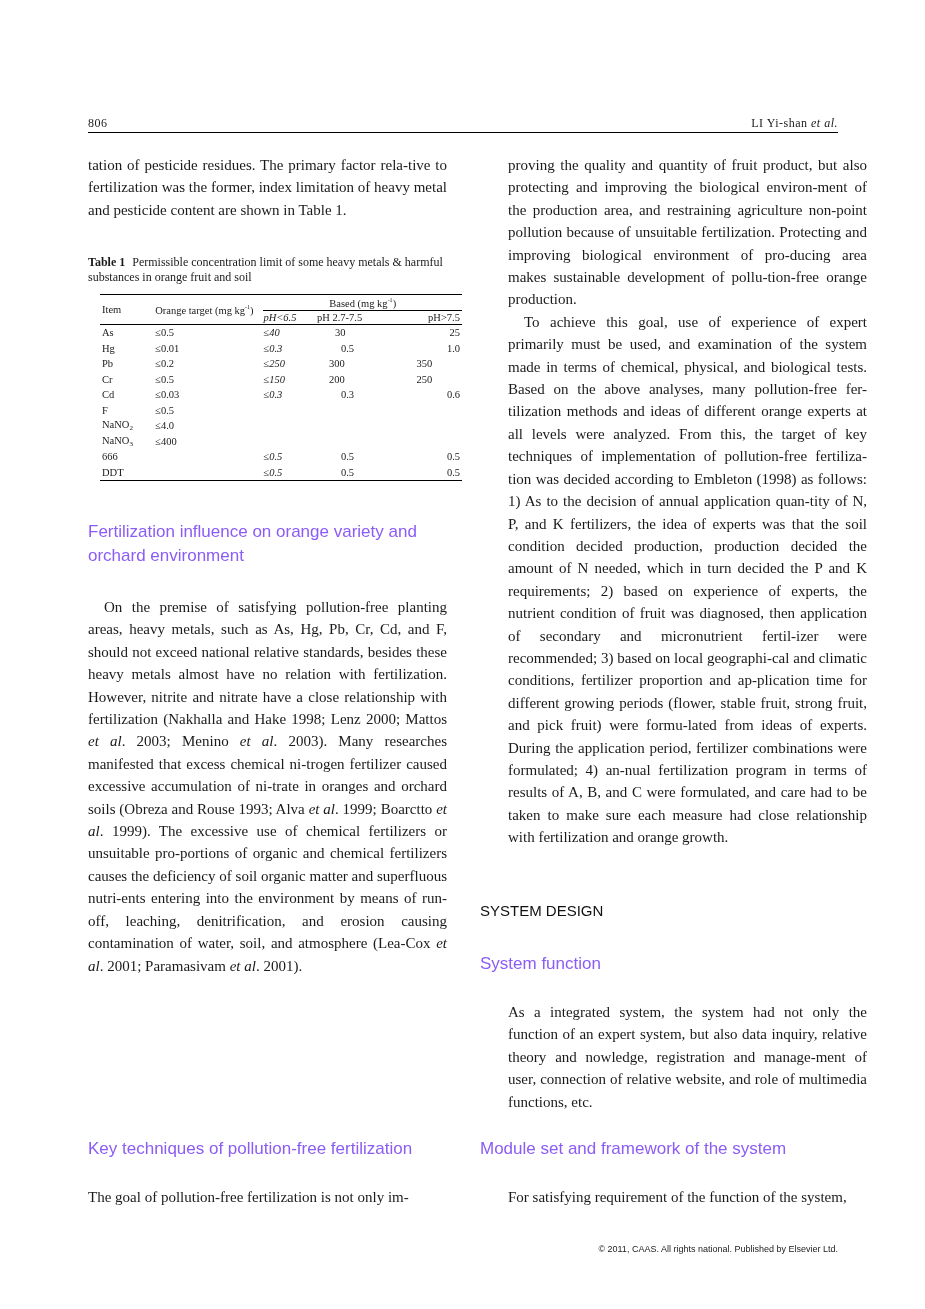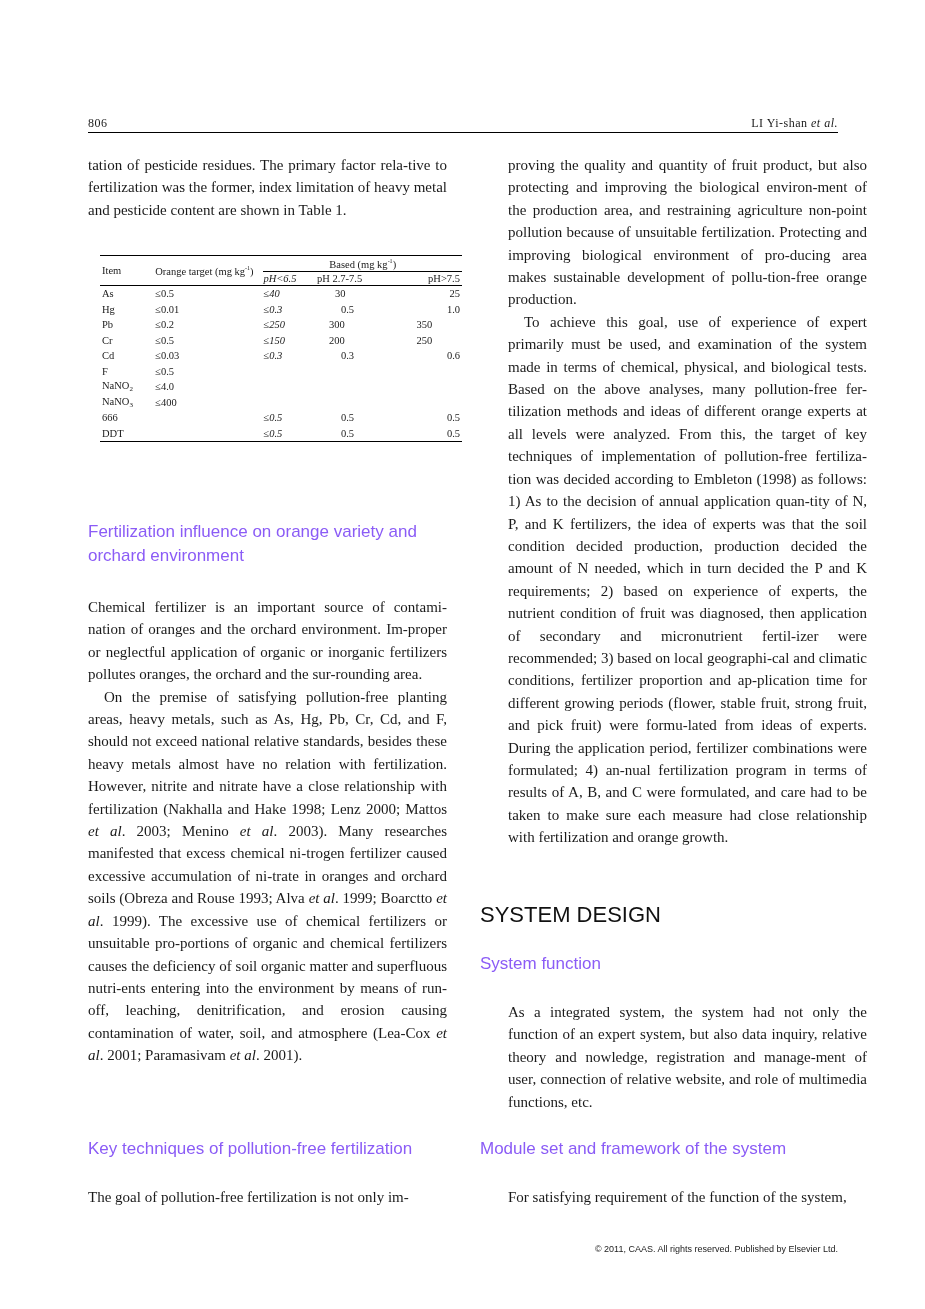--- a/index.html
+++ b/index.html
@@ -27,39 +27,43 @@
   .c-item { width:58px; padding-left:2px !important; }
   .c-fruit { width:125px; }
   .c-p1 { width:58px;font-style:italic; }
   .c-p2 { width:72px; }
   .c-p3 { width:49px; text-align:right; padding-right:2px !important; }
   .soil-head { text-align:center !important; border-bottom:0.8px solid #000; height:15px; }
   .subh { height:14px; }
   .sub { font-size:7px; vertical-align:-2px; }
 
   .h-sec { position:absolute; font-family:"Liberation Sans", sans-serif; font-size:17px; line-height:24px; color:#8b5cf6; }
-  .h-major { position:absolute; font-family:"Liberation Sans", sans-serif; font-size:22px; letter-spacing:0px; color:#111;text-align:center; }
+  .h-major { position:absolute; font-family:"Liberation Sans", sans-serif; font-size:15px; letter-spacing:0px; color:#111;text-align:center; }
 
   .footer { position:absolute; right:87px; top:1244px; font-family:"Liberation Sans", sans-serif; font-size:9px; color:#222; }
   i { font-style:italic; }
 </style>
 </head>
 <body>
 
 <div class="running-header">
   <span class="pg">806</span>
   <span class="auth"><span>LI Yi-shan</span> <i>et al.</i></span>
 </div>
 <div class="header-rule"></div>
 
 <div class="col left">
   <p>tation of pesticide residues.  The primary factor rela-tive to fertilization was the former, index limitation of heavy metal and pesticide content are shown in Table 1.</p>
 </div>
 
 <div class="table-block">
+  <div class="table-caption">
+    <b>Table 1</b>
+    <span>Permissible concentration limit of some heavy metals &amp; harmful substances in orange fruit and soil</span>
+  </div>
   <table class="t1">
     <thead>
       <tr class="top-rule">
         <th class="c-item" rowspan="2" style="vertical-align:middle"><span>Item</span></th>
         <th class="c-fruit" rowspan="2" style="vertical-align:middle"><span>Orange target (mg kg</span><sup style="font-size:6px">-1</sup><span>)</span></th>
         <th colspan="3" class="soil-head"><span>Based (mg kg</span><sup style="font-size:6px">-1</sup><span>)</span></th>
       </tr>
       <tr class="subh">
         <th class="c-p1" style="border-bottom:0.8px solid #000">pH&lt;6.5</th>
         <th class="c-p2" style="border-bottom:0.8px solid #000">pH 2.7-7.5</th>
@@ -137,21 +141,20 @@
           <td class="c-p2" style="padding-left:24px">0.5</td>
           <td class="c-p3">0.5</td>
         </tr>
     </tbody>
   </table>
 </div>
 
 <div class="h-sec" style="left:88px; top:520px; width:365px;">Fertilization influence on orange variety and orchard environment</div>
 
 <div class="col left" style="top:596px;">
-  <p>Chemical fertilizer is an important source of contami-nation of oranges and the orchard environment.  Im-proper or neglectful application of organic or inorganic fertilizers pollutes oranges, the orchard and the sur-rounding area.</p>
   <p class="indent"><span>On the premise of satisfying pollution-free planting areas, heavy metals, such as As, Hg, Pb, Cr, Cd, and F, should not exceed national relative standards, besides these heavy metals almost have no relation with fertilization.  However, nitrite and nitrate have a close relationship with fertilization (Nakhalla and Hake 1998; Lenz 2000; Mattos </span><i>et al</i><span>. 2003; Menino </span><i>et al</i><span>. 2003). Many researches manifested that excess chemical ni-trogen fertilizer caused excessive accumulation of ni-trate in oranges and orchard soils (Obreza and Rouse 1993; Alva </span><i>et al</i><span>. 1999; Boarctto </span><i>et al</i><span>. 1999).  The excessive use of chemical fertilizers or unsuitable pro-portions of organic and chemical fertilizers causes the deficiency of soil organic matter and superfluous nutri-ents entering into the environment by means of run-off, leaching, denitrification, and erosion causing contamination of water, soil, and atmosphere (Lea-Cox </span><i>et al</i><span>. 2001; Paramasivam </span><i>et al</i><span>. 2001).</span></p>
 </div>
 
 <div class="h-sec" style="left:88px; top:1137px; width:365px;">Key techniques of pollution-free fertilization</div>
 <div class="col left" style="top:1186px;">
   <p>The goal of pollution-free fertilization is not only im-</p>
 </div>
 
 <div class="col right">
   <p>proving the quality and quantity of fruit product, but also protecting and improving the biological environ-ment of the production area, and restraining agriculture non-point pollution because of unsuitable fertilization. Protecting and improving biological environment of pro-ducing area makes sustainable development of pollu-tion-free orange production.</p>
@@ -163,13 +166,13 @@
 <div class="h-sec" style="left:480px; top:952px;">System function</div>
 <div class="col right" style="top:1001px;">
   <p>As a integrated system, the system had not only the function of an expert system, but also data inquiry, relative theory and nowledge, registration and manage-ment of user, connection of relative website, and role of multimedia functions, etc.</p>
 </div>
 
 <div class="h-sec" style="left:480px; top:1137px;">Module set and framework of the system</div>
 <div class="col right" style="top:1186px;">
   <p>For satisfying requirement of the function of the system,</p>
 </div>
 
-<div class="footer">© 2011, CAAS. All rights reserved. Published by Elsevier Ltd.</div>
+<div class="footer">© 2011, CAAS. All rights national. Published by Elsevier Ltd.</div>
 
 </body></html>

